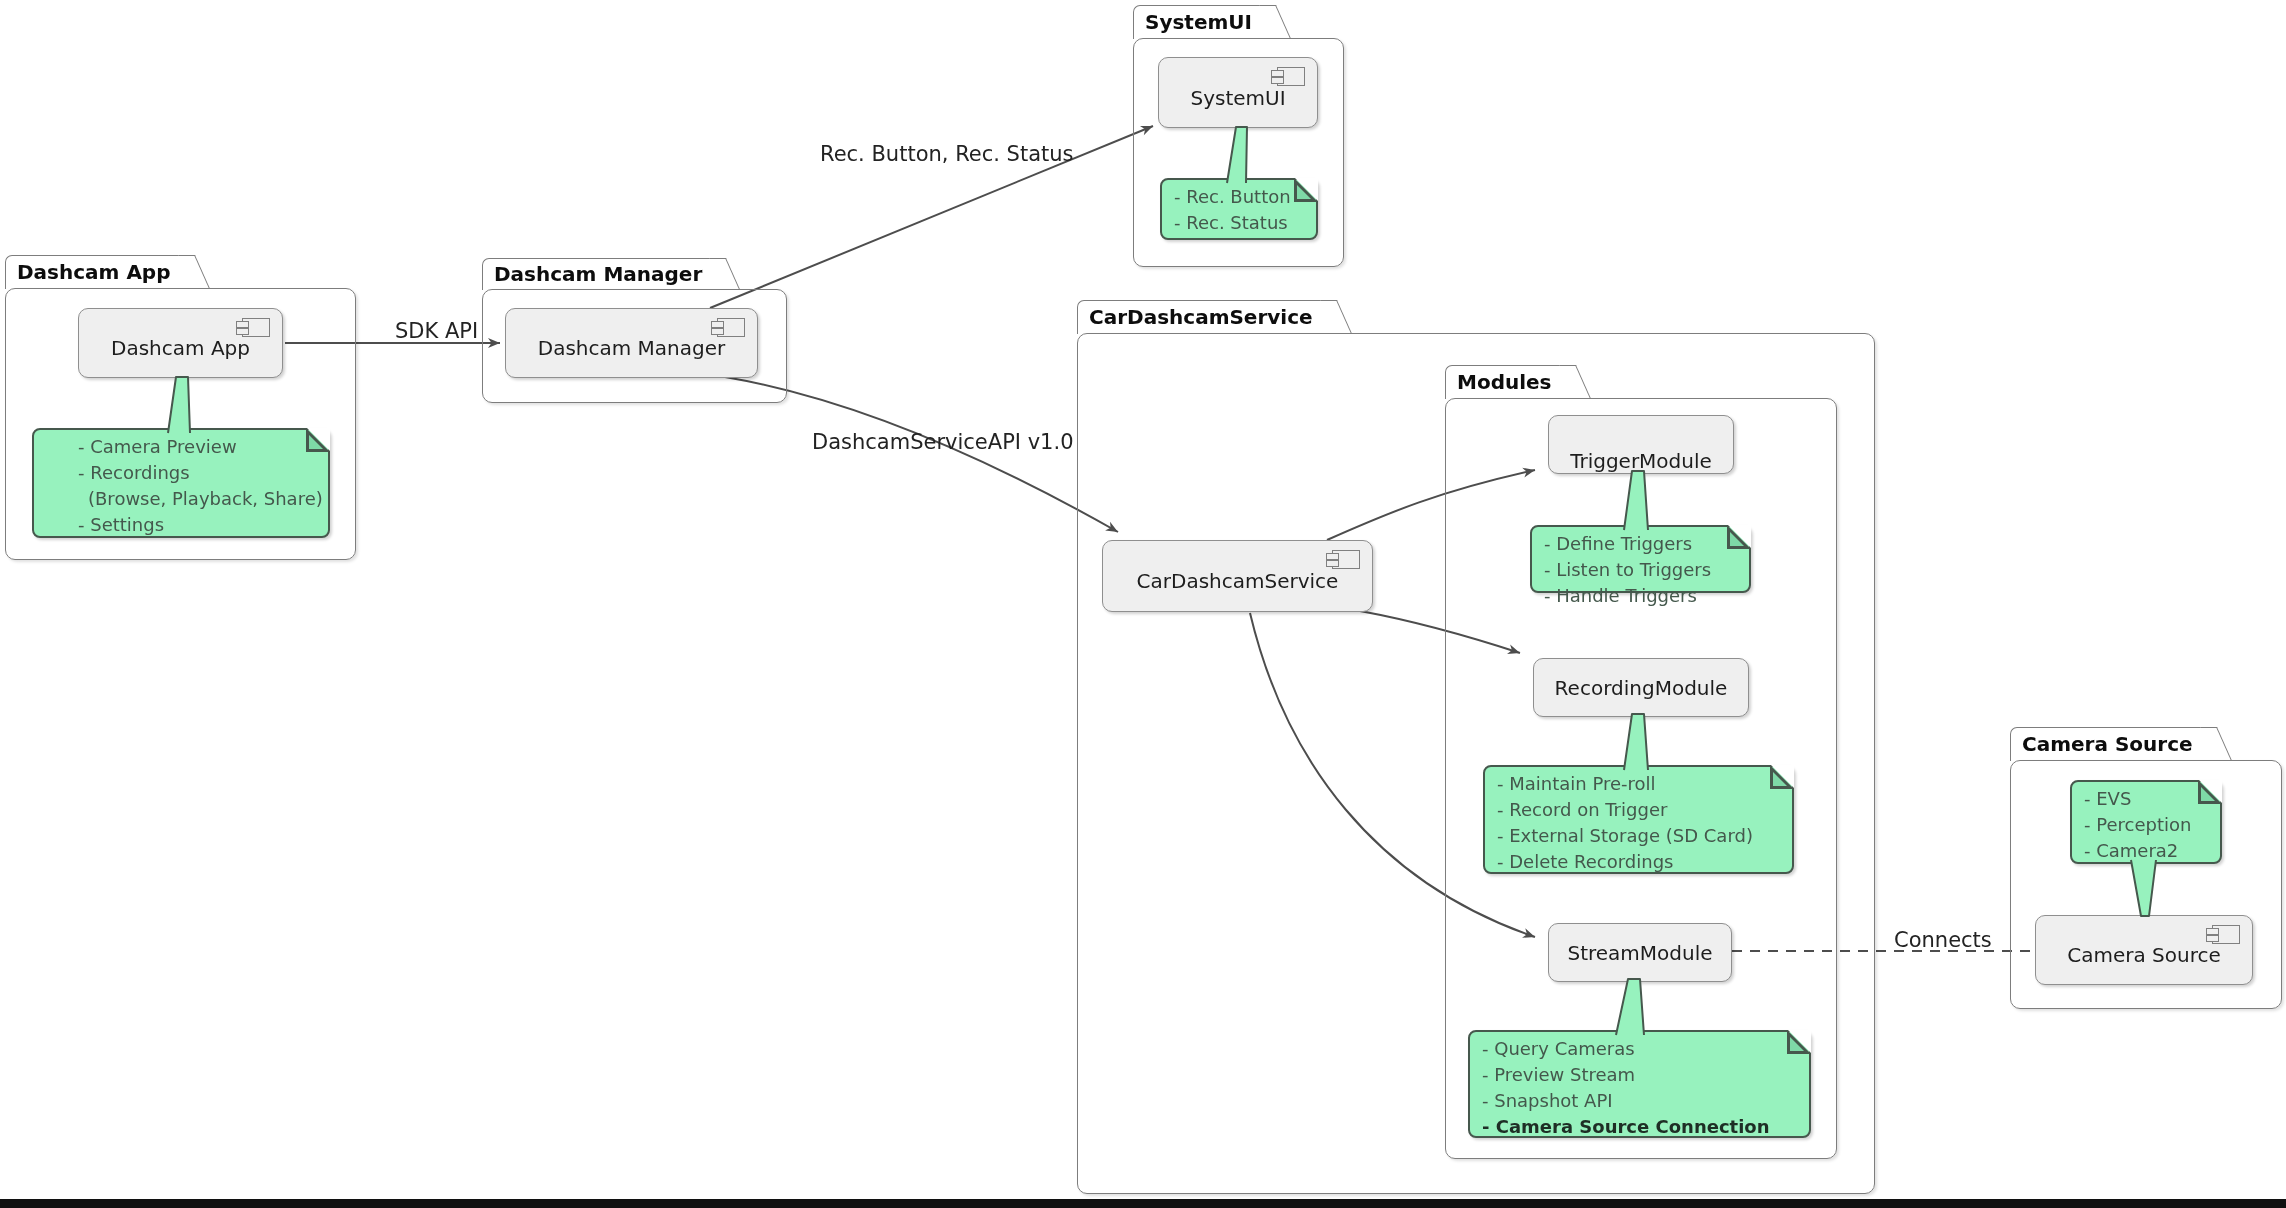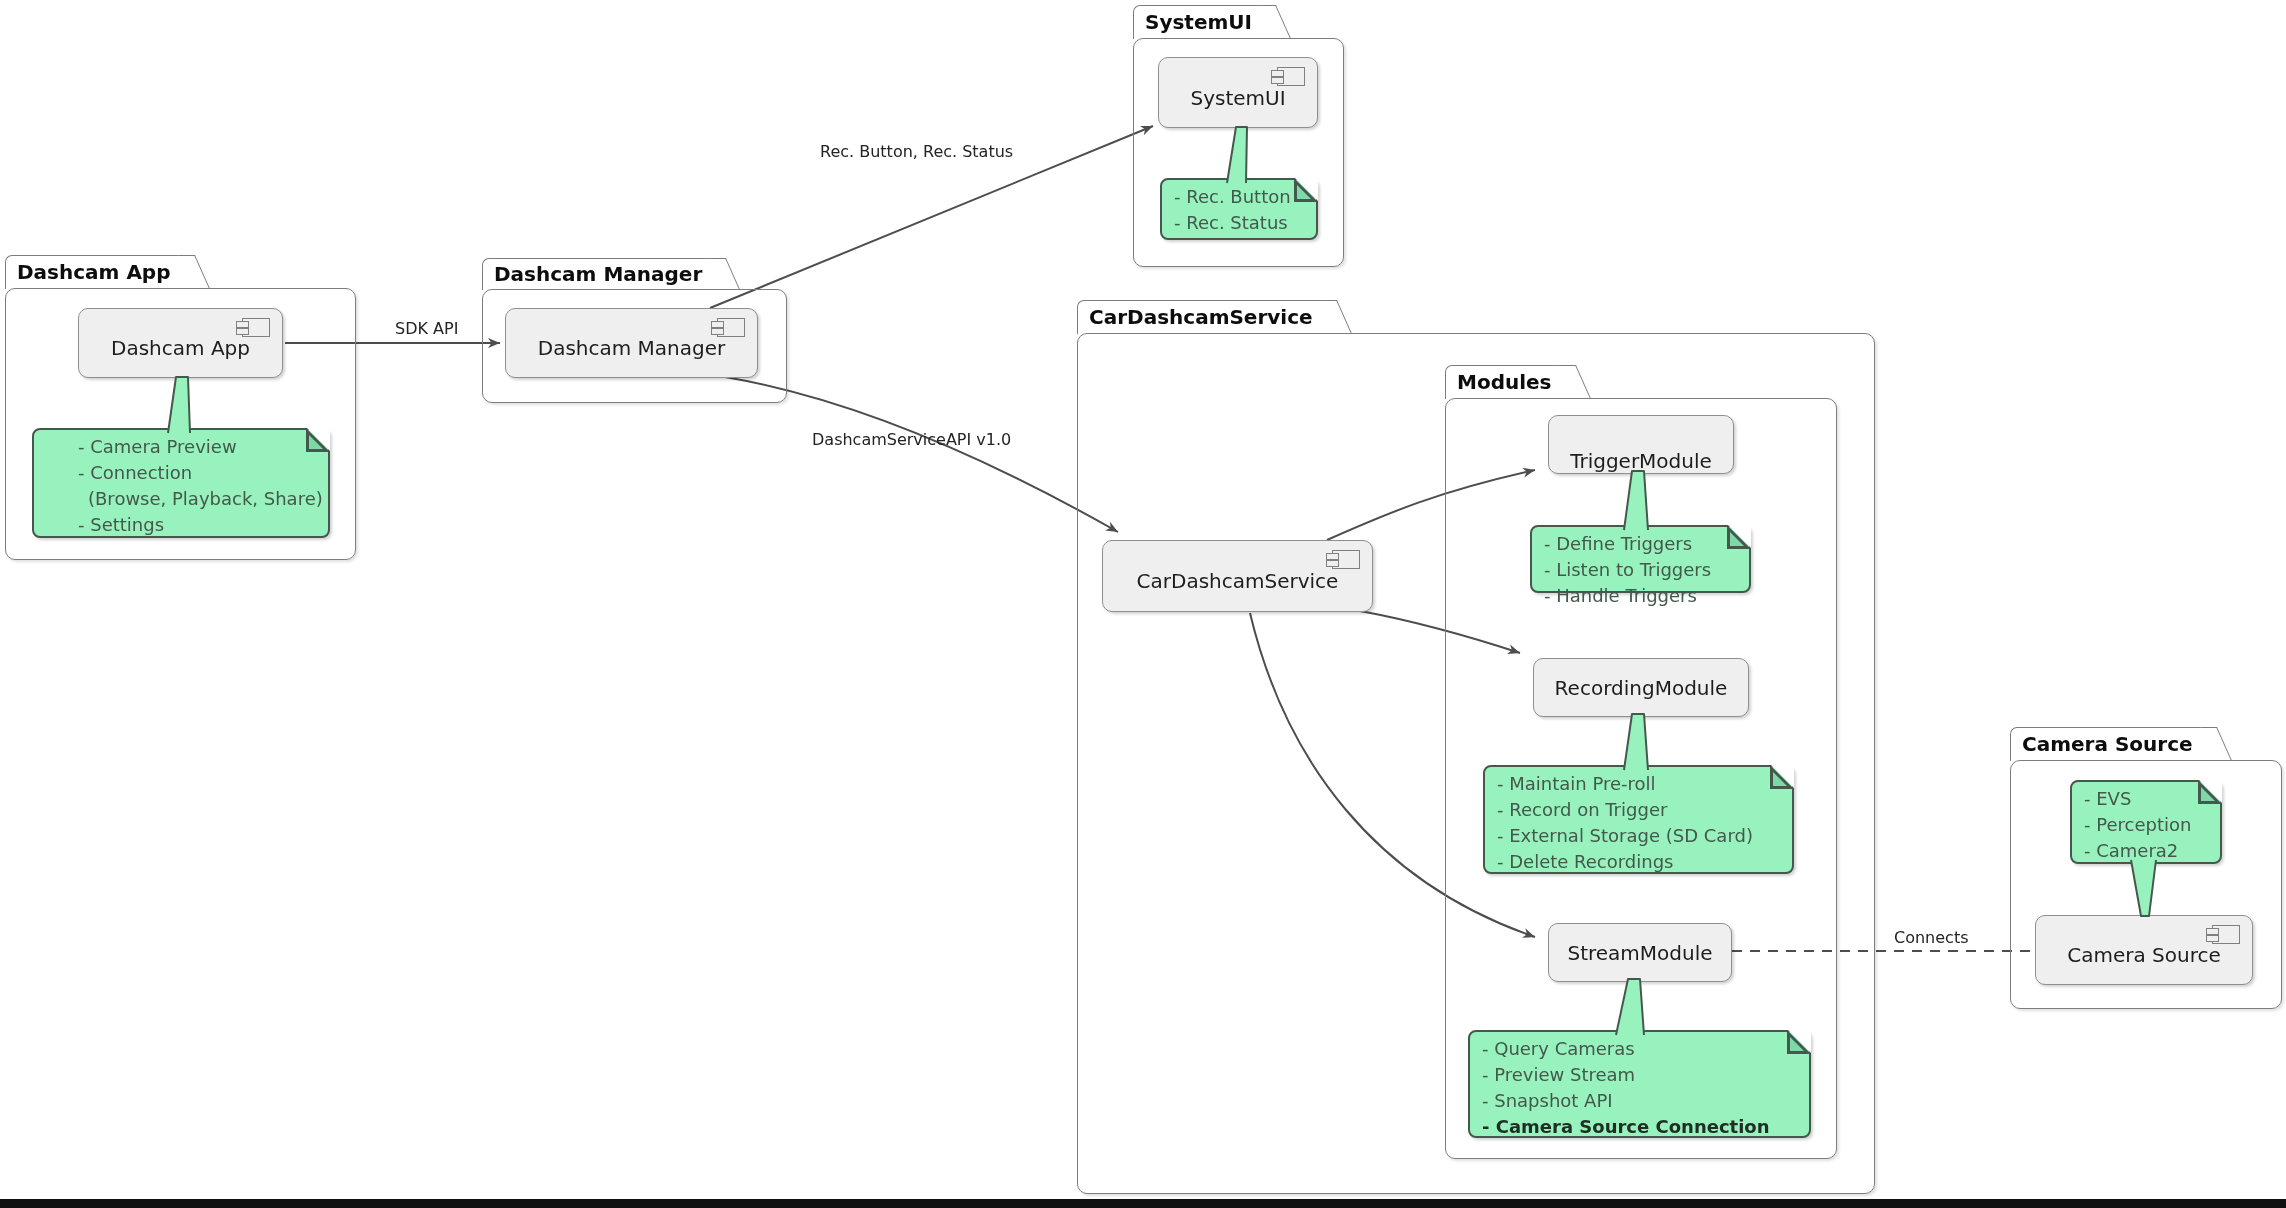--- a/index.html
+++ b/index.html
@@ -69,21 +69,21 @@
   .fold { position:absolute; top:-2px; right:-2px; width:24px; height:24px; }
   .fold .cut  { position:absolute; left:0; top:0; width:100%; height:100%;
                 background:#ffffff; clip-path:polygon(1px 0, 100% 0, 100% calc(100% - 1px)); }
   .fold .flapb{ position:absolute; left:0; top:0; width:100%; height:100%;
                 background:#46584d; clip-path:polygon(0 0, 100% 100%, 0 100%); }
   .fold .flap { position:absolute; left:0; top:0; width:100%; height:100%;
                 background:#7ed9a7; clip-path:polygon(3px 7px, calc(100% - 7px) calc(100% - 3px), 3px calc(100% - 3px)); }
 
   
   .edge-label {
-    position:absolute; z-index:4; font-size:16px; color:#232323; white-space:nowrap;
+    position:absolute; z-index:4; font-size:21px; color:#232323; white-space:nowrap;
   }
   #bottom-bar { position:absolute; z-index:5; left:0; top:1199px; width:2286px; height:9px; background:#101010; }
 </style>
 </head>
 <body>
 
 <div id="canvas">
 
   <svg class="layer" id="lines-layer">
     <defs>
@@ -182,21 +182,21 @@
     <span>Camera Source</span>
   </div>
 
   <div class="note" style="left:32px; top:428px; width:298px; height:110px;padding-left:44px;">
     <div class="fold">
         <div class="cut"></div>
         <div class="flapb"></div>
         <div class="flap"></div>
       </div>
     <div>- Camera Preview</div>
-    <div>- Connection</div>
+    <div>- Recordings</div>
     <div class="indent">(Browse, Playback, Share)</div>
     <div>- Settings</div>
   </div>
 
   <div class="note" style="left:1160px; top:178px; width:158px; height:62px;">
     <div class="fold">
         <div class="cut"></div>
         <div class="flapb"></div>
         <div class="flap"></div>
       </div>

